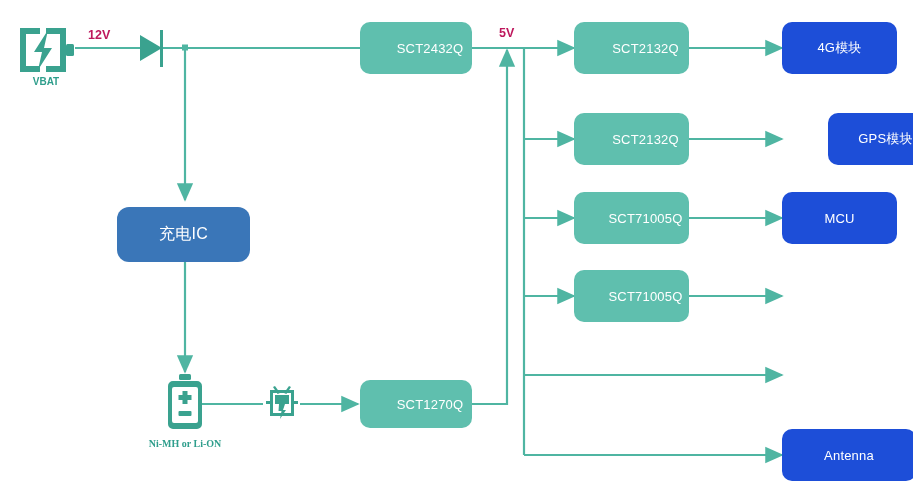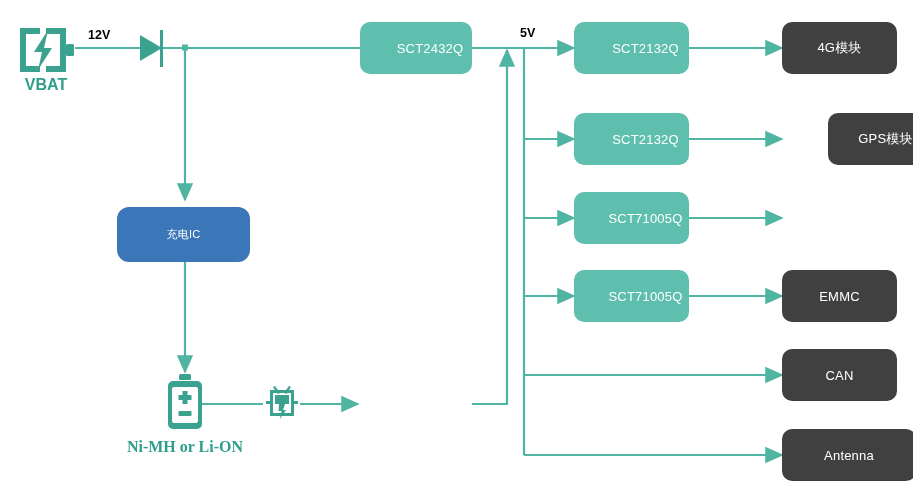--- a/index.html
+++ b/index.html
@@ -8,28 +8,28 @@
     font-family:"Liberation Sans","DejaVu Sans",sans-serif;
   }
   #canvas{position:absolute;inset:0;width:913px;height:489px;}
   svg.wires{position:absolute;left:0;top:0;width:913px;height:489px;pointer-events:none;}
 
   .box{
     position:absolute;box-sizing:border-box;display:flex;align-items:center;justify-content:center;
     border-radius:10px;color:#ffffff;font-size:13px;letter-spacing:.2px;text-align:center;
   }
   .box.teal{background:#5fbfae;padding-left:28px;}
-  .box.blue{background:#3a76b8;border-radius:12px;font-size:11px;}
-  .box.gray{background:#404040;}
+  .box.blue{background:#3a76b8;border-radius:12px;font-size:16px;}
+  .box.gray{background:#1d4ed8;}
 
   .wirelabel{
-    position:absolute;color:#000000;font-size:12.5px;font-weight:600;white-space:nowrap;
+    position:absolute;color:#be185d;font-size:12.5px;font-weight:600;white-space:nowrap;
   }
   .iconlabel{
-    position:absolute;color:#2f9e8c;font-size:16px;font-weight:700;white-space:nowrap;text-align:center;
+    position:absolute;color:#2f9e8c;font-size:10px;font-weight:700;white-space:nowrap;text-align:center;
   }
   .icon{position:absolute;}
 </style>
 </head>
 <body>
 
 <div id="canvas">
 
   <svg class="wires" viewBox="0 0 913 489">
     <defs>
@@ -78,21 +78,21 @@
       <path d="M4,4 L24,4 L24,10 L10,10 L10,42 L24,42 L24,48 L4,48 Z"></path>
       <path d="M50,4 L30,4 L30,10 L44,10 L44,42 L30,42 L30,48 L50,48 Z"></path>
       <path d="M32,6 L18,28 L26,28 L22,46 L36,24 L28,24 Z"></path>
       <rect x="50" y="20" width="8" height="12" rx="1.5"></rect>
     </g>
   </svg>
   <div class="iconlabel" style="left:16px;top:76px;width:60px;">VBAT</div>
 
   <div class="wirelabel" style="left:88px;top:28px;">12V</div>
 
-  <div class="wirelabel" style="left:520px;top:26px;">5V</div>
+  <div class="wirelabel" style="left:499px;top:26px;">5V</div>
 
   <div class="box blue" style="left:117px;top:207px;width:133px;height:55px;">
     <span>充电IC</span>
   </div>
 
   <svg class="icon" style="left:168px;top:374px;" width="34" height="56" viewBox="0 0 34 56">
     <g fill="#3aa28f">
       <rect x="11" y="0" width="12" height="6" rx="1.5"></rect>
       <path d="M5,7 h24 a5,5 0 0 1 5,5 v38 a5,5 0 0 1 -5,5 h-24 a5,5 0 0 1 -5,-5 v-38 a5,5 0 0 1 5,-5 z
                M6,13 a2,2 0 0 0 -2,2 v32 a2,2 0 0 0 2,2 h22 a2,2 0 0 0 2,-2 v-32 a2,2 0 0 0 -2,-2 z"></path>
@@ -114,20 +114,23 @@
       <path d="M17,22 L23,22 L21,28 L24,28 L18,37 L19.5,29 L16.5,29 Z"></path>
       <rect x="4" y="19" width="5" height="3"></rect>
       <rect x="31" y="19" width="5" height="3"></rect>
     </g>
   </svg>
 
   <div class="box teal" style="left:360px;top:22px;width:112px;height:52px;">
     <span>SCT2432Q</span>
   </div>
 
+  <div class="box teal" style="left:360px;top:380px;width:112px;height:48px;">
+    <span>SCT1270Q</span>
+  </div>
 
   <div class="box teal" style="left:574px;top:22px;width:115px;height:52px;">
     <span>SCT2132Q</span>
   </div>
 
   <div class="box teal" style="left:574px;top:113px;width:115px;height:52px;">
     <span>SCT2132Q</span>
   </div>
 
   <div class="box teal" style="left:574px;top:192px;width:115px;height:52px;">
@@ -139,26 +142,23 @@
   </div>
 
   <div class="box gray" style="left:782px;top:22px;width:115px;height:52px;">
     <span>4G模块</span>
   </div>
 
   <div class="box gray" style="left:828px;top:113px;width:115px;height:52px;">
     <span>GPS模块</span>
   </div>
 
-
-  <div class="box gray" style="left:782px;top:270px;width:115px;height:52px;">
-    <span>EMMC</span>
+  <div class="box gray" style="left:782px;top:192px;width:115px;height:52px;">
+    <span>MCU</span>
   </div>
 
-  <div class="box gray" style="left:782px;top:349px;width:115px;height:52px;">
-    <span>CAN</span>
-  </div>
+
 
   <div class="box gray" style="left:782px;top:429px;width:134px;height:52px;">
     <span>Antenna</span>
   </div>
 
 </div>
 
 </body></html>

